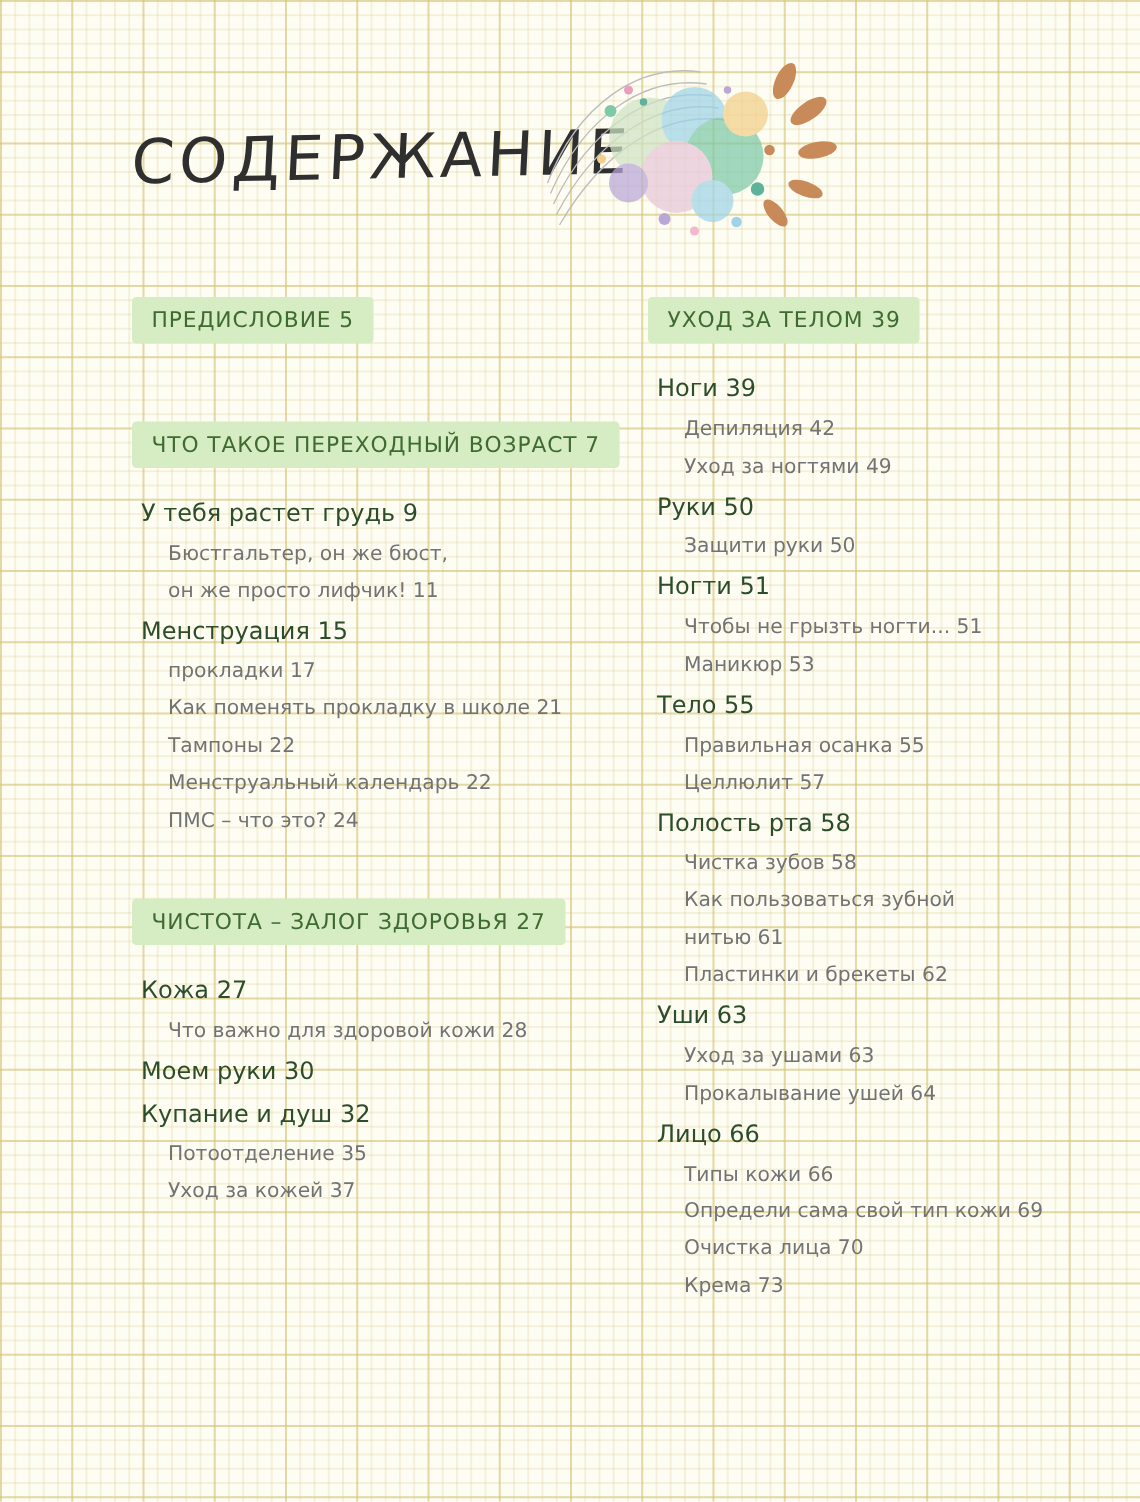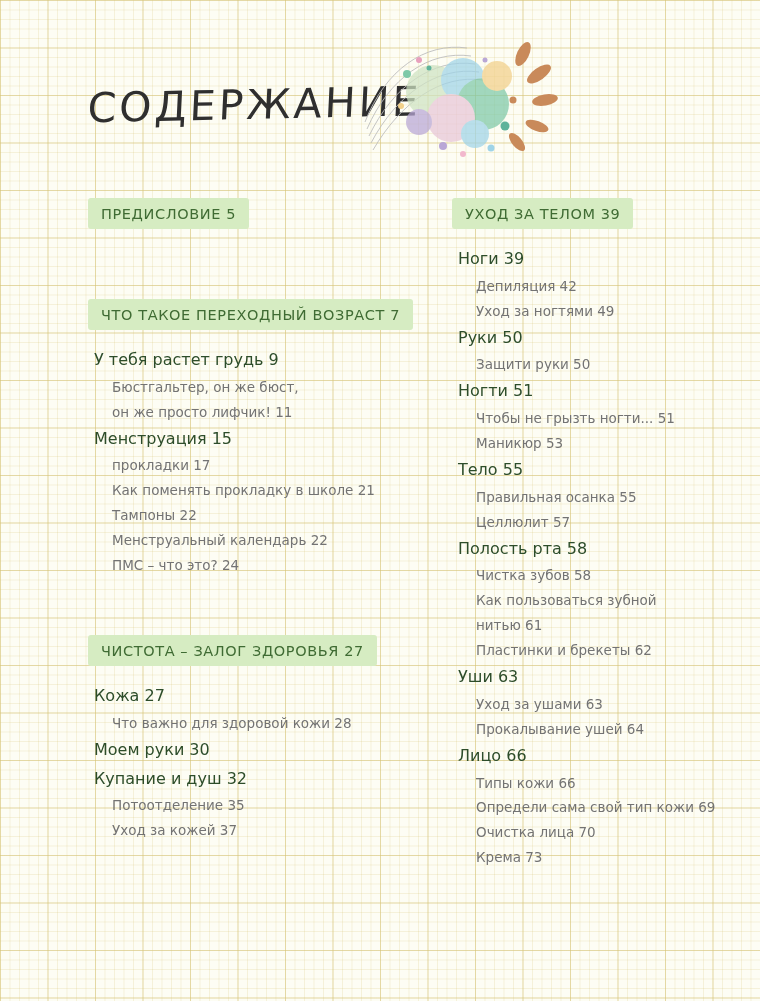--- a/index.html
+++ b/index.html
@@ -61,35 +61,35 @@
     height: 145px;
     pointer-events: none;
   }
 
   
   .column {
     position: absolute;
     top: 198px;
   }
   #col-left { left: 88px; width: 345px; }
-  #col-right { left: 452px; width: 300px; }
+  #col-right { left: 432px; width: 300px; }
 
   .section-head {
     display: inline-block;
     background: #d6ecc2;
     color: #3f6b33;
     font-size: 14.5px;
     letter-spacing: 0.6px;
     padding: 8px 13px 7px 13px;
     border-radius: 3px;
     margin: 0 0 14px 0;
     font-weight: 400;
     white-space: nowrap;
   }
-  .section-head.spaced { margin-top: 56px; }
+  .section-head.spaced { margin-top: 38px; }
 
   .entry {
     color: #2f4f2b;
     font-size: 15.5px;
     line-height: 1.55;
     margin: 4px 0 3px 0;
   }
   .entry.level1 {
     font-size: 16px;
     margin-left: 6px;

